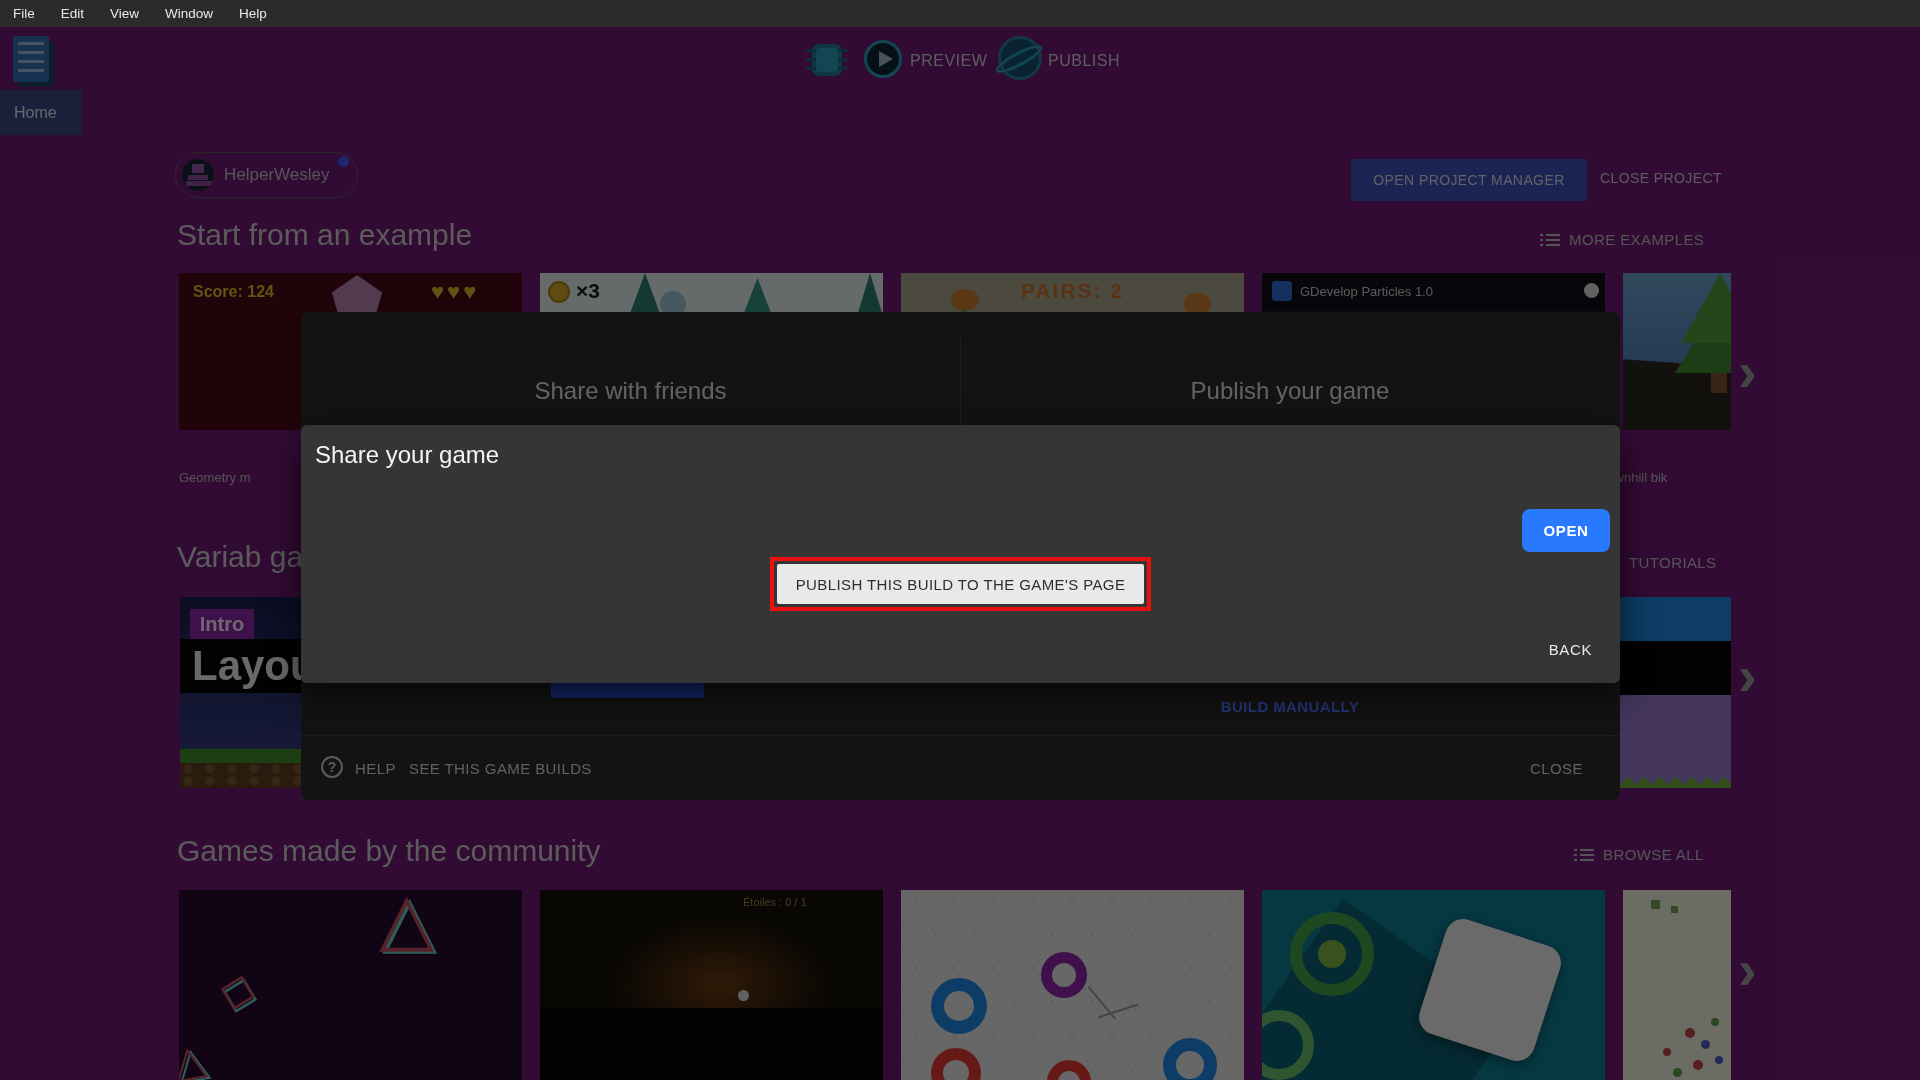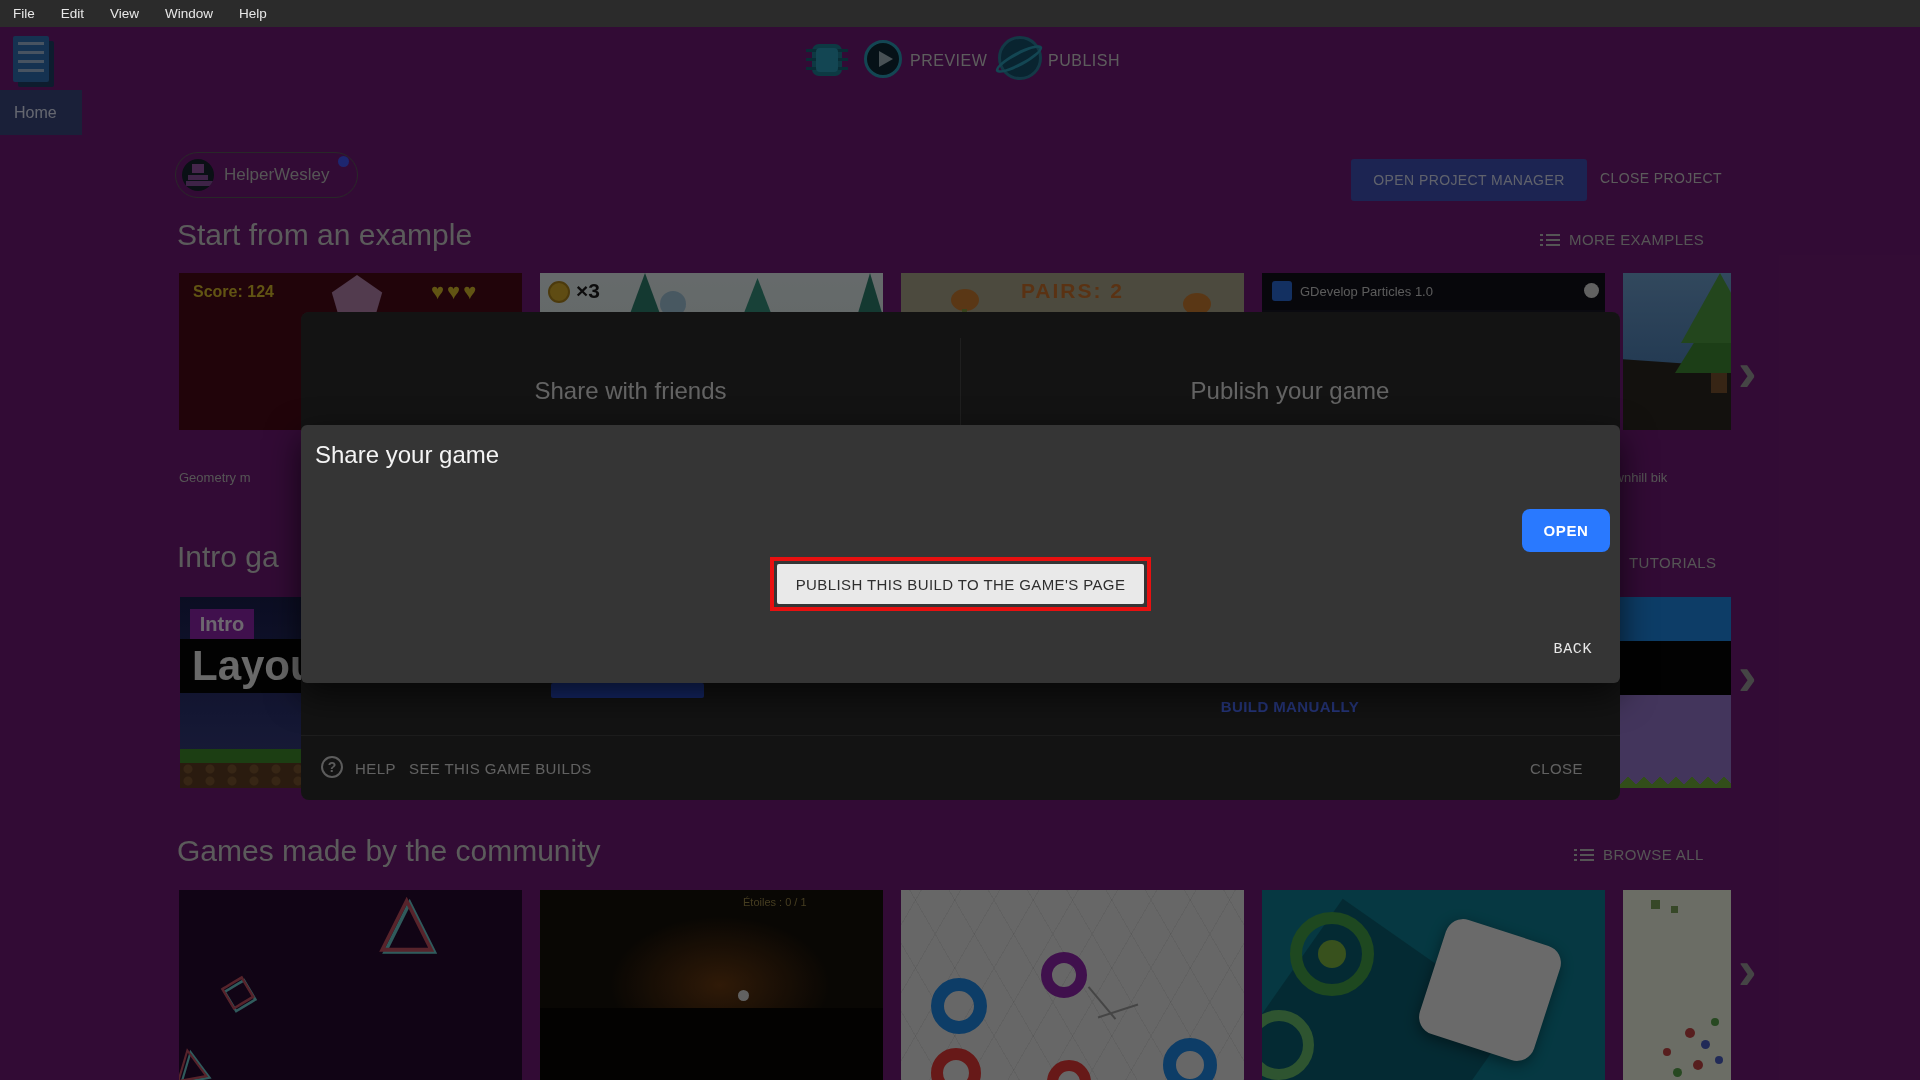--- a/index.html
+++ b/index.html
@@ -152,21 +152,21 @@
       color:#fbfbfb;font-size:17px;padding:0 0 0 18px;font-family:"Liberation Sans",sans-serif;}
   .copy-btn{position:absolute;left:1150px;top:7px;width:26px;height:32px;}
   .copy-btn::before{content:"";position:absolute;left:8px;top:0;width:15px;height:22px;border:2px solid #dcdcdc;border-radius:2px;box-sizing:border-box;}
   .copy-btn::after{content:"";position:absolute;left:1px;top:6px;width:15px;height:22px;border:2px solid #dcdcdc;border-radius:2px;
       background:#4b4b4b;box-sizing:border-box;}
   .open-btn{position:absolute;left:1221px;top:84px;width:88px;height:43px;background:#2979ff;border-radius:8px;
       color:#fff;font-size:15px;font-weight:700;letter-spacing:.6px;display:flex;align-items:center;justify-content:center;}
   .red-box{position:absolute;left:469px;top:132px;width:381px;height:54px;border:4px solid #e81010;box-sizing:border-box;padding:3px;}
   .pub-btn{width:100%;height:100%;background:#e9e9e9;color:#2e2e2e;font-size:15px;letter-spacing:.4px;
       display:flex;align-items:center;justify-content:center;border-radius:2px;}
-  .back-btn{position:absolute;left:1231px;top:216px;width:60px;text-align:right;color:#e8e8e8;font-size:15px;letter-spacing:.6px;font-family:Liberation Mono, monospace;}
+  .back-btn{position:absolute;left:1231px;top:216px;width:60px;text-align:right;color:#e8e8e8;font-size:15px;letter-spacing:.6px;}
 </style>
 </head>
 <body>
 
 <div id="app">
 
   <div class="abs menubar">
     <span class="menu-item">File</span>
     <span class="menu-item">Edit</span>
     <span class="menu-item">View</span>
@@ -233,21 +233,21 @@
         <span class="trunk"></span>
         <span class="fol2"></span>
         <span class="fol1"></span>
 
       </div>
     </div>
     <div class="abs caption" style="left:179px;top:470px;">Geometry m</div>
     <div class="abs caption" style="left:1598px;top:470px;">Downhill bik</div>
     <div class="abs chevron" style="left:1738px;top:352px;">›</div>
 
-    <div class="abs sec-title" style="left:177px;top:540px;">Intro ga</div>
+    <div class="abs sec-title" style="left:177px;top:540px;">Variab ga</div>
     <div class="abs link-row" style="left:1600px;top:554px;">
       <span class="list-icon"></span>
       <span>TUTORIALS</span>
     </div>
 
     <div class="abs row" style="left:180px;top:597px;width:1551px;height:191px;">
       <div class="thumb l-left" style="left:0;">
         <span class="badge" style="left:10px;top:12px;width:64px;height:30px;background:#8e24aa;">Intro</span>
         <span class="band" style="top:42px;padding-left:12px;box-sizing:border-box;">Layou</span>
         <span class="grass"></span>

